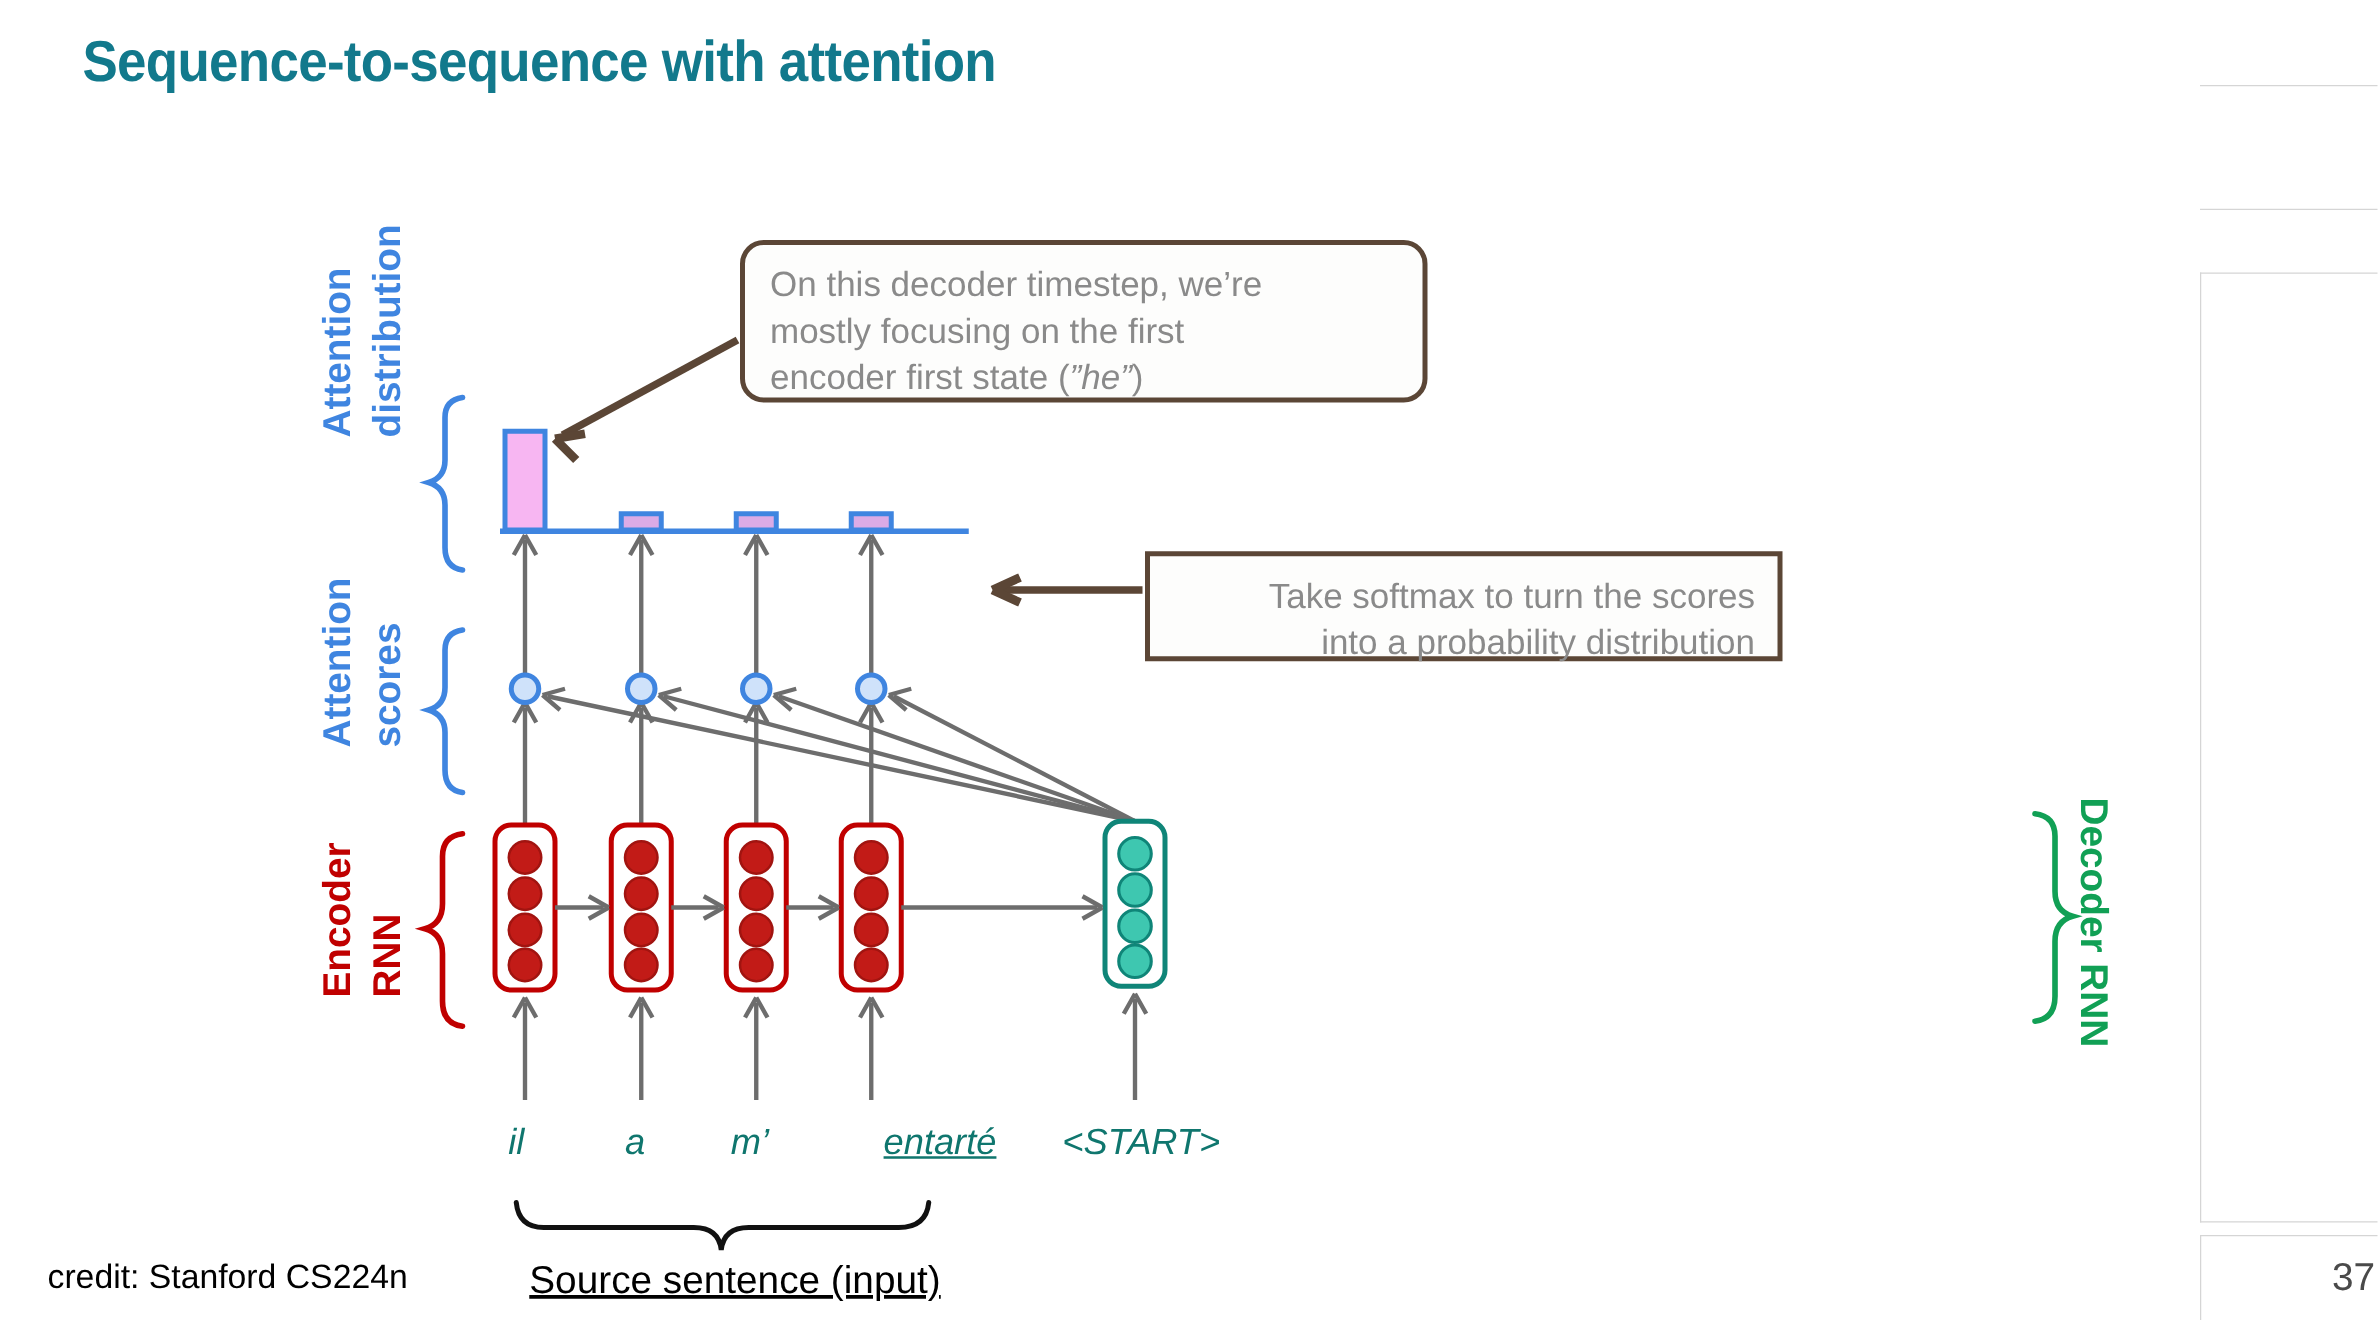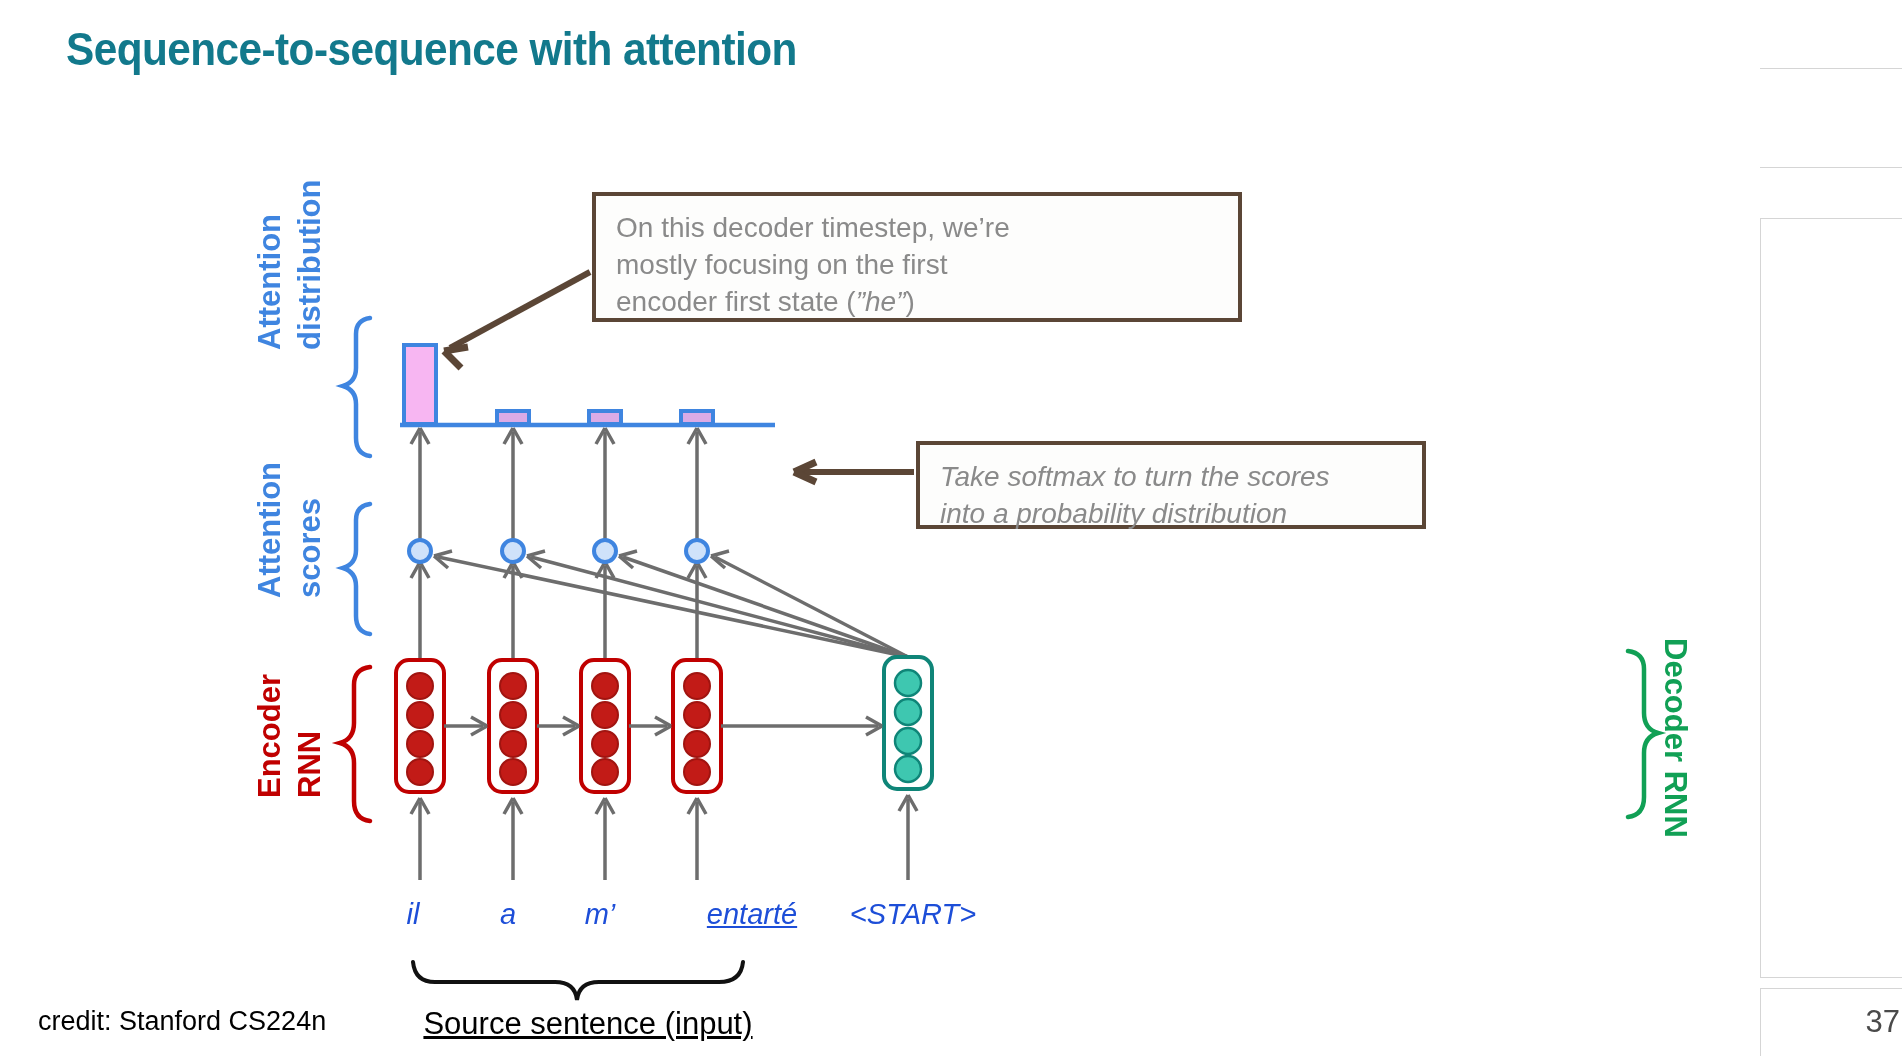--- a/index.html
+++ b/index.html
@@ -66,30 +66,30 @@
     border: 4px solid #5b4636;
     background: #fdfdfc;
     color: #8a8a8a;
     font-size: 28px;
     line-height: 1.32;
     padding: 14px 18px 14px 20px;
   }
   #callout-focus {
     left: 592px;
     top: 192px;
-    width: 650px;
+    width: 550px;
     height: 130px;
+    border-radius: 19px;
   }
   #callout-softmax {
     left: 916px;
     top: 441px;
     width: 510px;
     height: 88px;
-    text-align: left;
-    font-style: italic;
+    text-align: right;
   }
   .callout em {
     font-style: italic;
   }
 
   
   .vlabel {
     position: absolute;
     color: #3f85e0;
     font-size: 31px;
@@ -128,21 +128,21 @@
     width: 1902px;
     height: 1056px;
     pointer-events: none;
   }
 
   
   .word-label {
     position: absolute;
     font-size: 29px;
     font-style: italic;
-    color: #1d4ed8;
+    color: #0f766e;
     text-align: center;
     white-space: nowrap;
     transform: translateX(-50%);
   }
 
   
   #source-sentence-label {
     position: absolute;
     left: 413px;
     top: 1006px;

